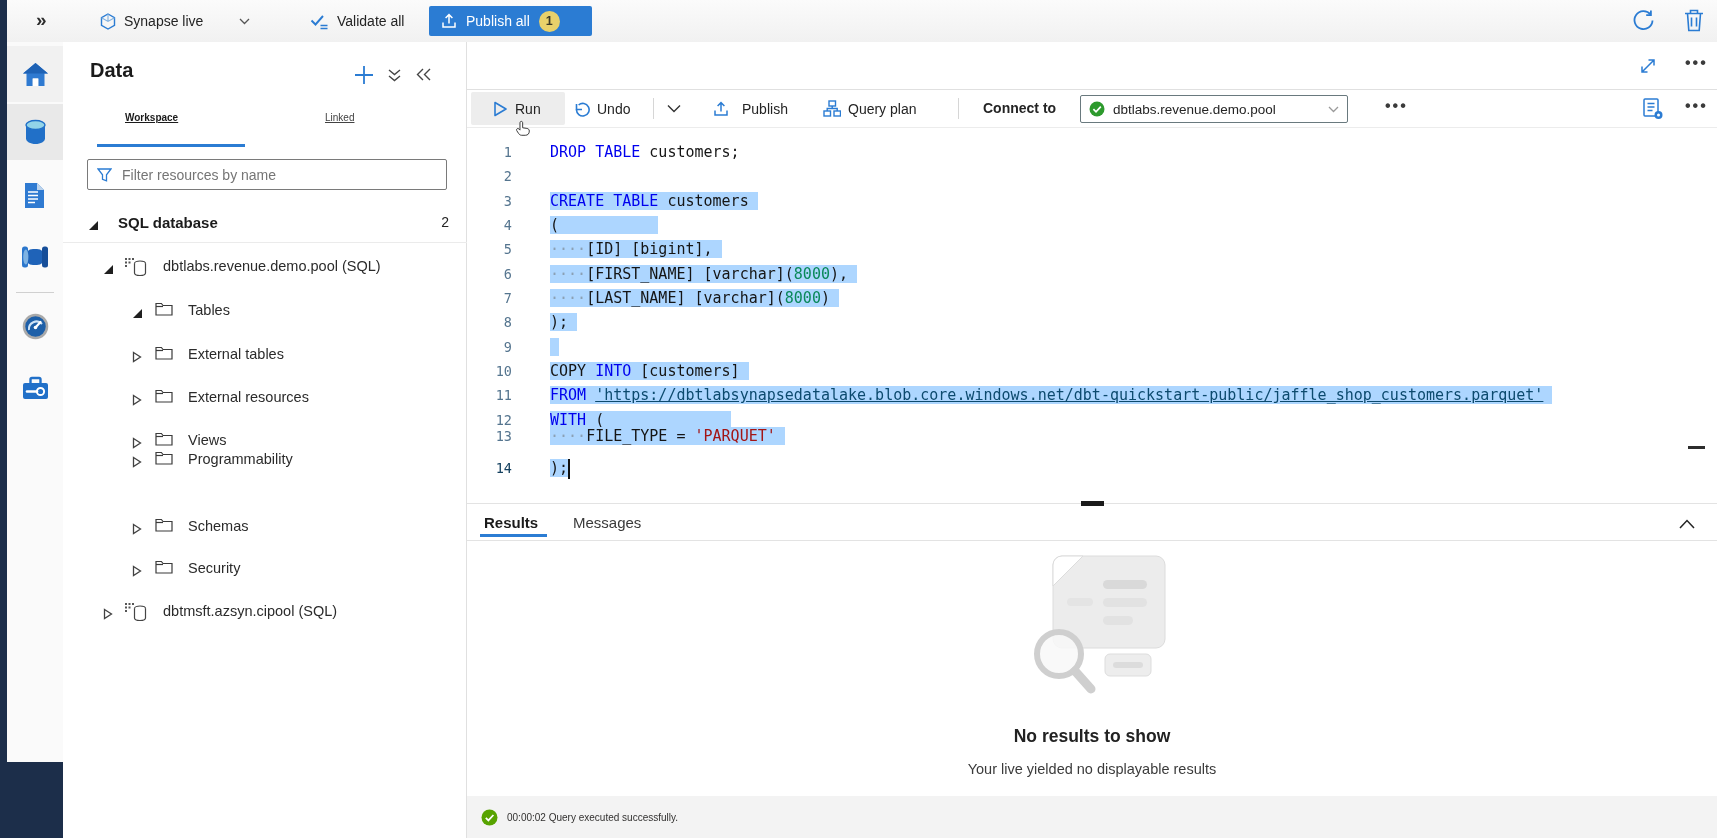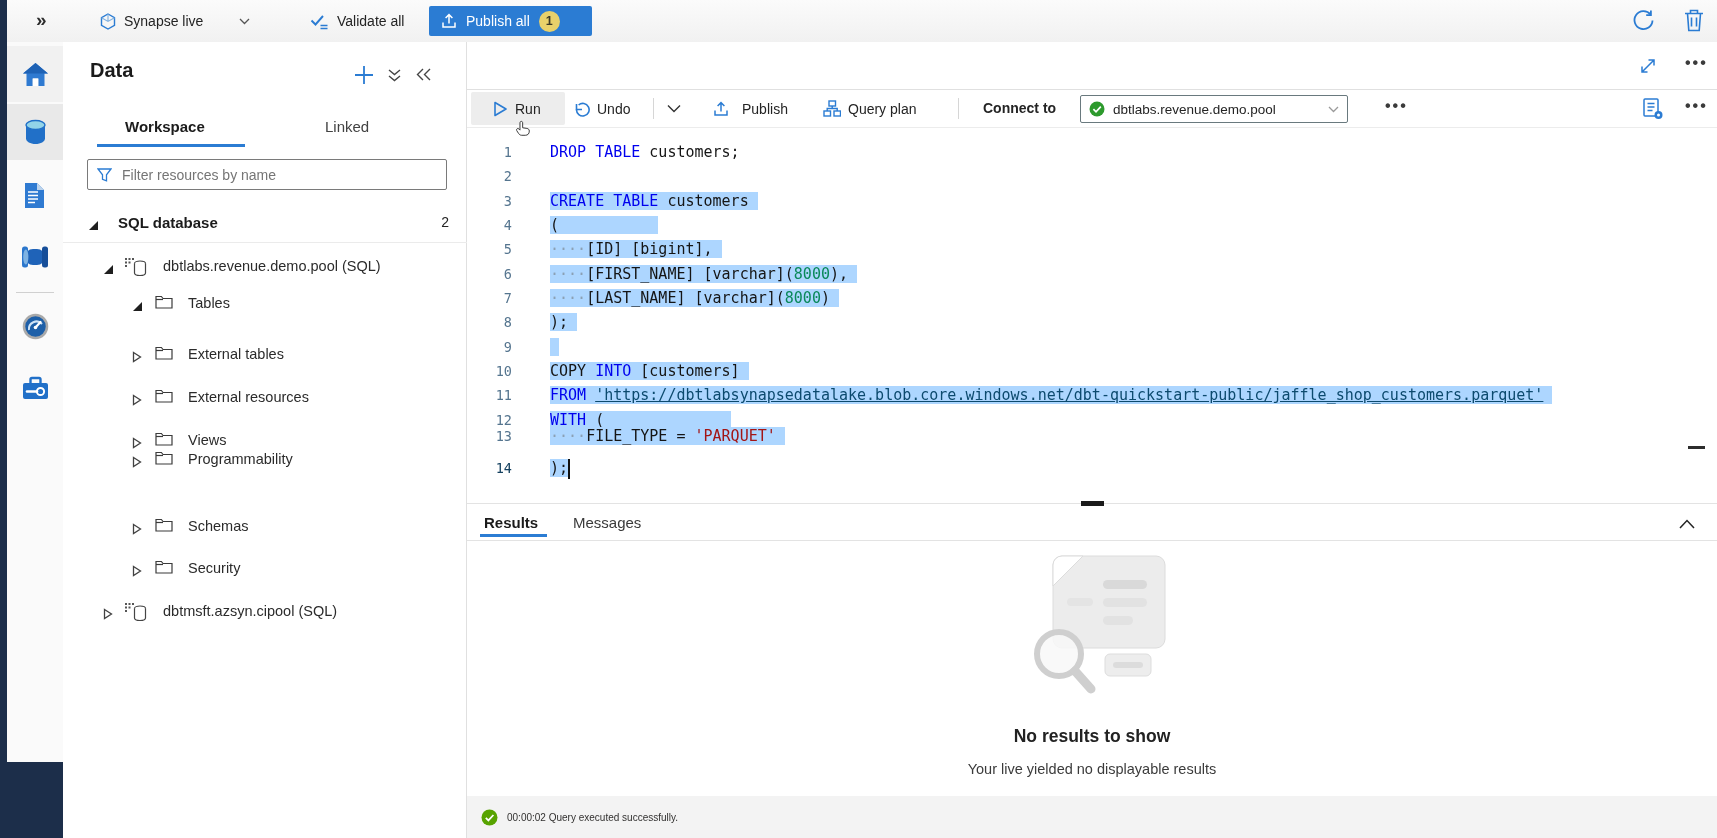--- a/index.html
+++ b/index.html
@@ -27,21 +27,21 @@
   .rail-sel{background:#e9e9e9;}
   .rail-home{background:#f1f1f1;}
   .rail-div{position:absolute;left:9px;top:250px;width:38px;height:1px;background:#d0d0d0;}
   .rail-bottom{position:absolute;left:0;top:762px;width:63px;height:76px;background:#1c2e4a;z-index:5;}
 
   
   .sidebar{position:absolute;left:63px;top:42px;width:404px;height:796px;background:#fff;
            border-right:1px solid #e0e0e0;box-sizing:border-box;}
   .sb-title{position:absolute;left:27px;top:17px;font-size:20px;font-weight:bold;color:#1b1b1b;}
   .sb-ic{position:absolute;top:22px;cursor:pointer;}
-  .sb-tab{position:absolute;top:76px;font-size:15px;cursor:pointer;color:#424242;}
+  .sb-tab{position:absolute;top:70px;font-size:10px;cursor:pointer;color:#424242;text-decoration:underline;}
   .sb-tab.active{color:#1b1b1b;font-weight:bold;}
   .sb-underline{position:absolute;left:34px;top:102px;width:148px;height:3px;background:#2b7cd3;}
   .filterbox{position:absolute;left:24px;top:117px;width:360px;height:31px;border:1px solid #7a7a7a;
              border-radius:2px;box-sizing:border-box;display:flex;align-items:center;background:#fff;}
   .filterbox input{border:none;outline:none;flex:1;font-size:14px;color:#333;
                    font-family:"Liberation Sans",sans-serif;background:transparent;}
   .sb-divider{position:absolute;left:0px;top:200px;width:404px;height:1px;background:#ebebeb;}
   .trow{position:absolute;left:0;right:0;height:38px;cursor:pointer;}
   .t-exp{position:absolute;top:12px;}
   .t-ico{position:absolute;top:9px;}
@@ -267,21 +267,21 @@
                 <rect x="7" y="0" width="2" height="2"></rect>
                 <rect x="0" y="3.5" width="2" height="2"></rect>
                 <rect x="0" y="7" width="2" height="2"></rect>
                 <rect x="3.5" y="3.5" width="2" height="2"></rect>
               </g>
               <ellipse cx="15" cy="5.5" rx="5.5" ry="2.5" fill="#fff" stroke="#444" stroke-width="1.2"></ellipse>
               <path d="M9.5 5.5 V15 c0 1.4 2.5 2.5 5.5 2.5 s5.5-1.1 5.5-2.5 V5.5" fill="#fff" stroke="#444" stroke-width="1.2"></path>
             </svg></span>
           <span class="t-label" style="left:100px">dbtlabs.revenue.demo.pool (SQL)</span>
         </div>
-        <div class="trow" style="top: 244px;">
+        <div class="trow" style="top: 251px;">
           <span class="t-exp" style="left:69px"><svg width="11" height="11" viewBox="0 0 11 11">
               <path d="M10 1 V10 H1 Z" fill="#1f1f1f"></path>
             </svg></span>
           <span class="t-ico" style="left:92px"><svg width="18" height="14" viewBox="0 0 18 14">
               <path d="M1 13 V1.5 H6.4 L8 3.5 H17 V13 Z" fill="none" stroke="#3b3b3b" stroke-width="1.2"></path>
               <path d="M1 4.5 H8" stroke="#3b3b3b" stroke-width="1.2"></path>
             </svg></span>
           <span class="t-label" style="left:125px">Tables</span>
         </div>
         <div class="trow" style="top: 295px;">

